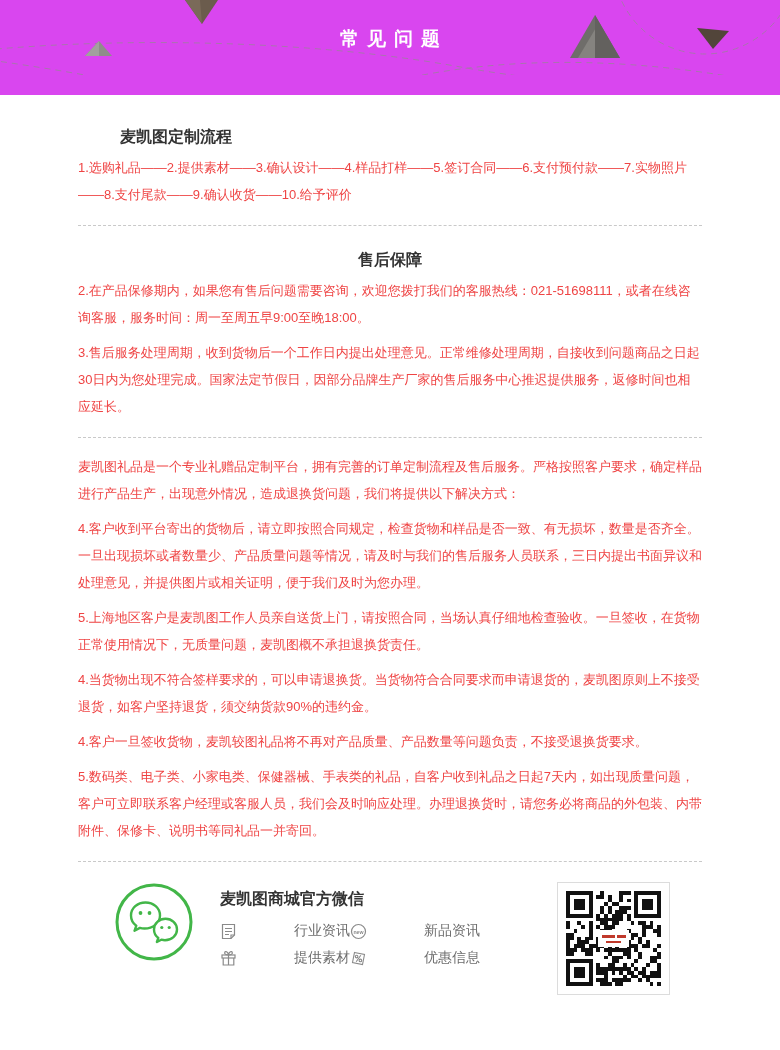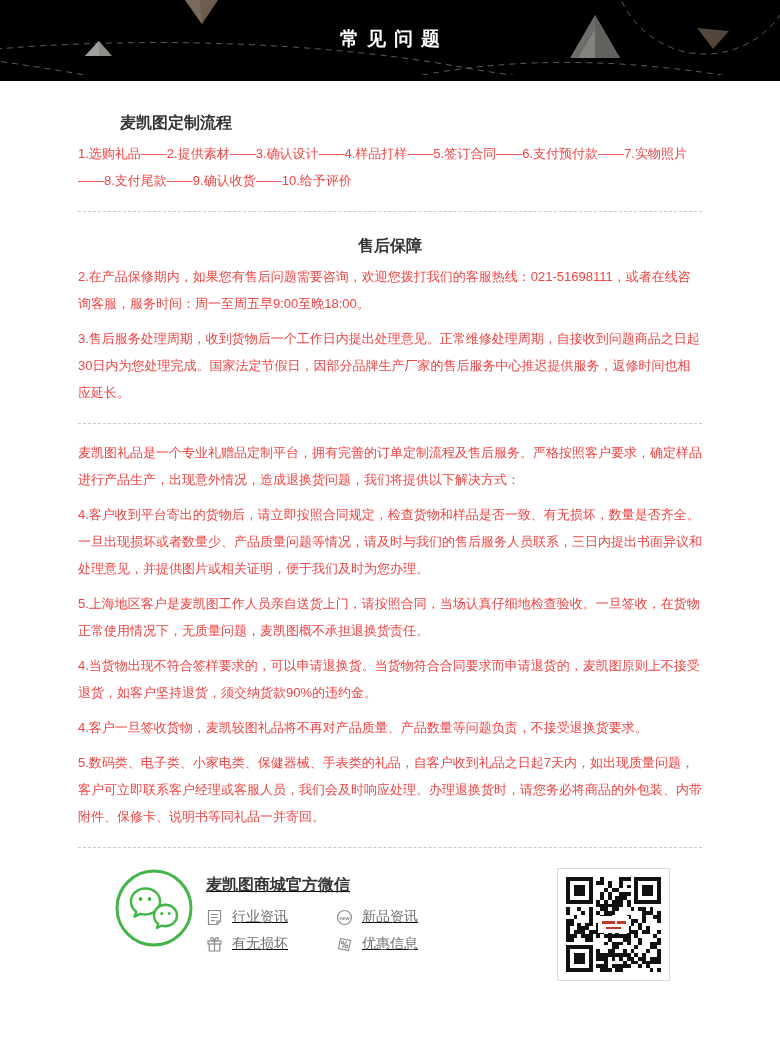--- a/index.html
+++ b/index.html
@@ -3,21 +3,21 @@
 <meta charset="utf-8">
 <style>
   * { box-sizing: border-box; }
   html,body { margin:0; padding:0; }
   body {
     width:780px; height:1050px; overflow:hidden; background:#ffffff;
     font-family:"Liberation Sans","DejaVu Sans",sans-serif;
     -webkit-font-smoothing:antialiased;
   }
   
-  .banner { position:relative; height:81px; background:#000000; overflow:hidden; }
+  .banner { position:relative; height:95px; background:#d946ef; overflow:hidden; }
   .banner svg.deco { position:absolute; left:0; top:0; }
   .banner-title {
     position:absolute; left:0; top:26px; width:100%; text-align:center;
     color:#ffffff; font-size:19px; font-weight:bold; letter-spacing:8px;
     text-indent:8px; z-index:2;
   }
   
   .content { margin:0 78px; width:624px; }
   .section-heading {
     font-size:16px; font-weight:bold; color:#333333;
@@ -26,24 +26,24 @@
   .s1 .section-heading { margin-top:32px;margin-left:42px; }
   .s2 .section-heading, .s3 .section-heading { margin-top:24px;text-align:center; }
   .body-text {
     font-size:13px; color:#ef4444; line-height:27px;
     margin:7px 0 8px;
   }
   .divider { border:none; border-top:1px dashed #c9c9c9; margin:17px 0 15px; height:0; }
   
   .footer { display:flex; align-items:flex-start; margin:20px 0 0 0; }
   .wechat-badge { margin-left:36px; width:80px; height:80px; flex:0 0 auto; }
-  .footer-text { margin-left:12px; padding-top:3px;text-decoration:underline; }
+  .footer-text { margin-left:26px; padding-top:3px; }
   .wechat-title { font-size:16px; font-weight:bold; color:#333333; margin:4px 0 12px; }
   .feature-grid { display:grid; grid-template-columns:130px 130px; grid-row-gap:9px; }
-  .feature-item { display:flex; align-items:center; font-size:14px; color:#6d6d6d; }
+  .feature-item { display:flex; align-items:center; font-size:14px; color:#6d6d6d;justify-content:space-between; }
   .feature-item .ficon { width:17px; height:17px; margin-right:9px; flex:0 0 auto; }
   .qr-box {
     margin-left:auto; margin-right:32px; width:113px; height:113px;
     border:1px solid #dcdcdc; background:#ffffff; padding:8px; flex:0 0 auto;
   }
   .qr-box svg { display:block; width:95px; height:95px; }
 </style>
 </head>
 <body>
 
@@ -134,21 +134,21 @@
           <span>新品资讯</span>
         </div>
 
         <div class="feature-item">
           <svg class="ficon" viewBox="0 0 17 17" fill="none" stroke="#8a8a8a" stroke-width="1.2">
             <rect x="2" y="5" width="13" height="3"></rect>
             <path d="M3.2 8 v7 h10.6 v-7"></path>
             <path d="M8.5 5 v10"></path>
             <path d="M8.5 5 C5.5 5 4.2 3.6 4.8 2.2 C5.4 0.9 7.8 1.6 8.5 5 C9.2 1.6 11.6 0.9 12.2 2.2 C12.8 3.6 11.5 5 8.5 5 Z"></path>
           </svg>
-          <span>有无损坏</span>
+          <span>提供素材</span>
         </div>
 
         <div class="feature-item">
           <svg class="ficon" viewBox="0 0 17 17" fill="none" stroke="#8a8a8a" stroke-width="1.1">
             <path d="M4.5 2.5 L14.5 4.5 L12.5 14.5 L2.5 12.5 Z"></path>
             <circle cx="6.6" cy="6.6" r="1.3"></circle>
             <circle cx="10.4" cy="10.4" r="1.3"></circle>
             <path d="M10.8 5.2 L6.2 11.8"></path>
           </svg>
           <span>优惠信息</span>

